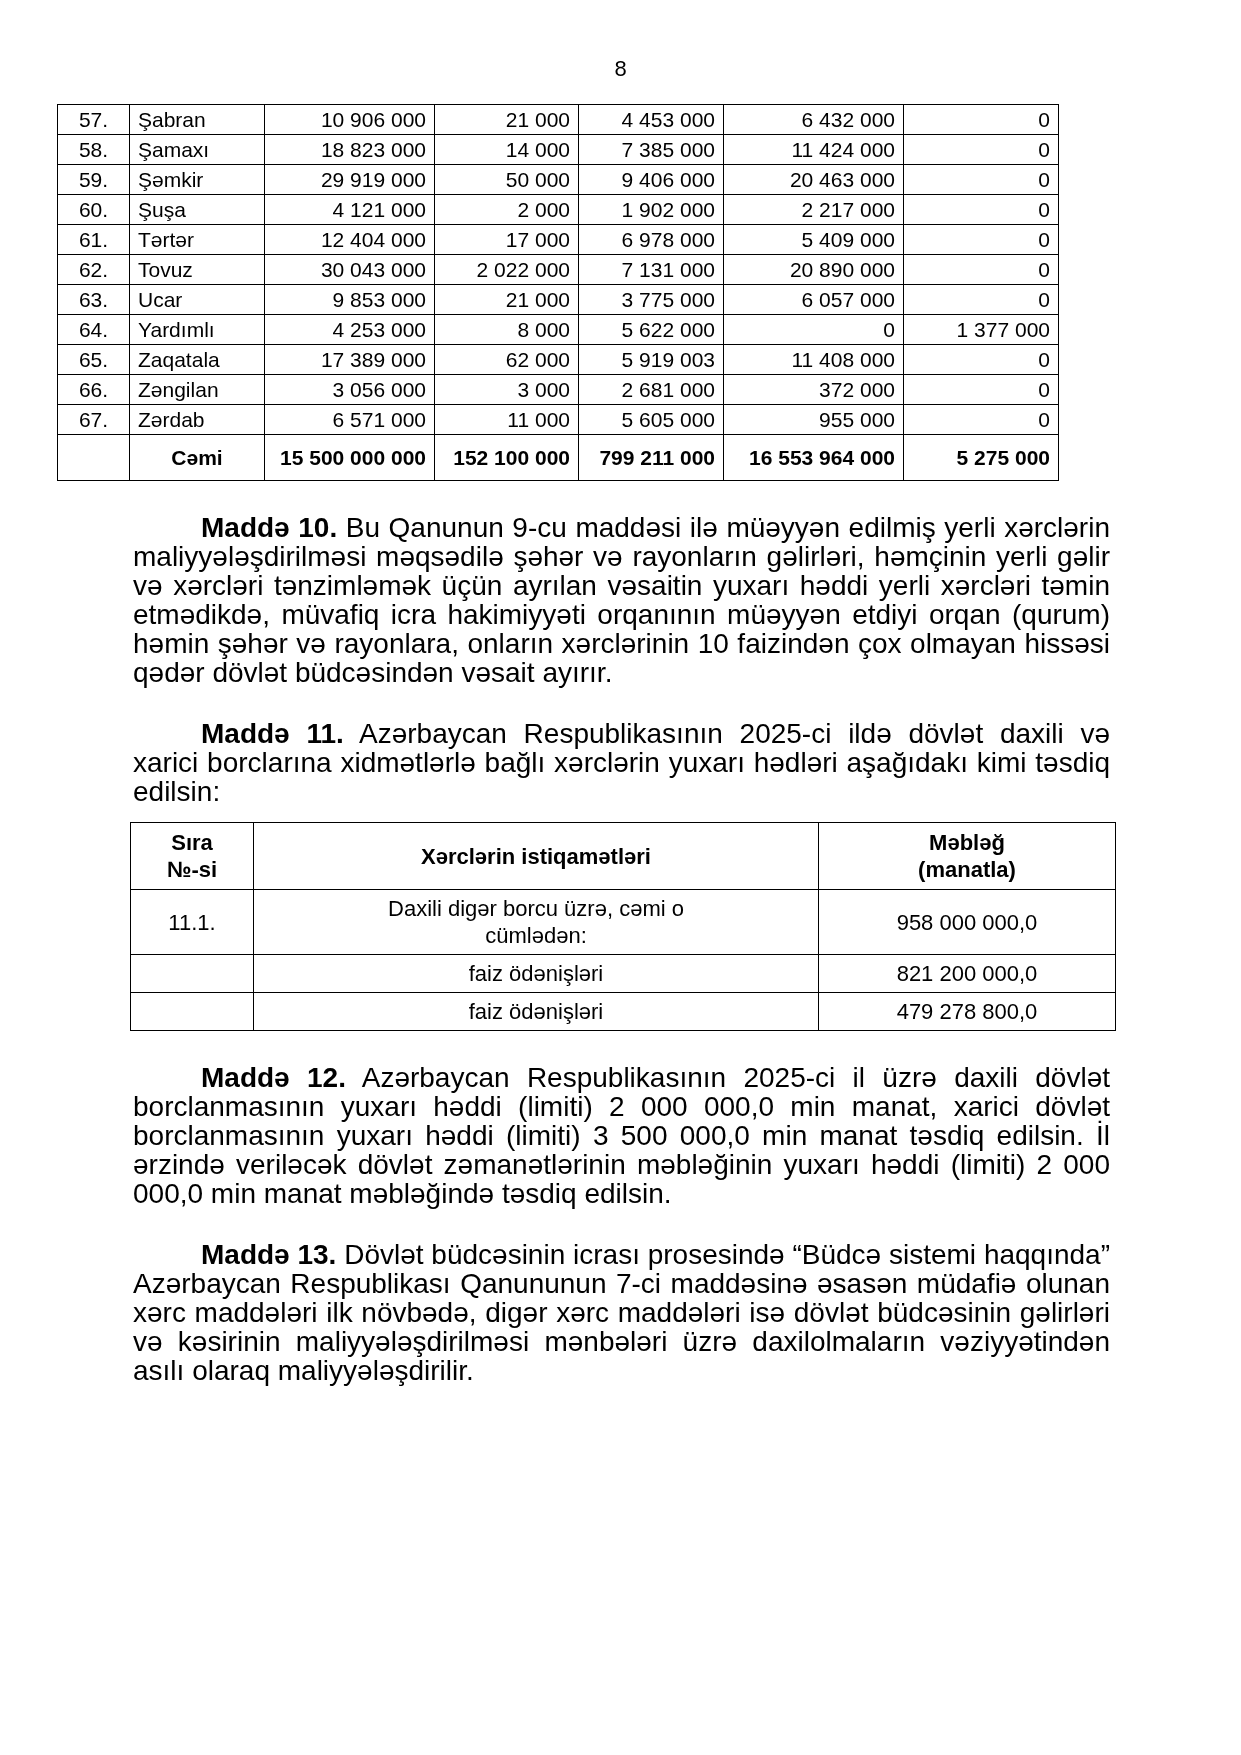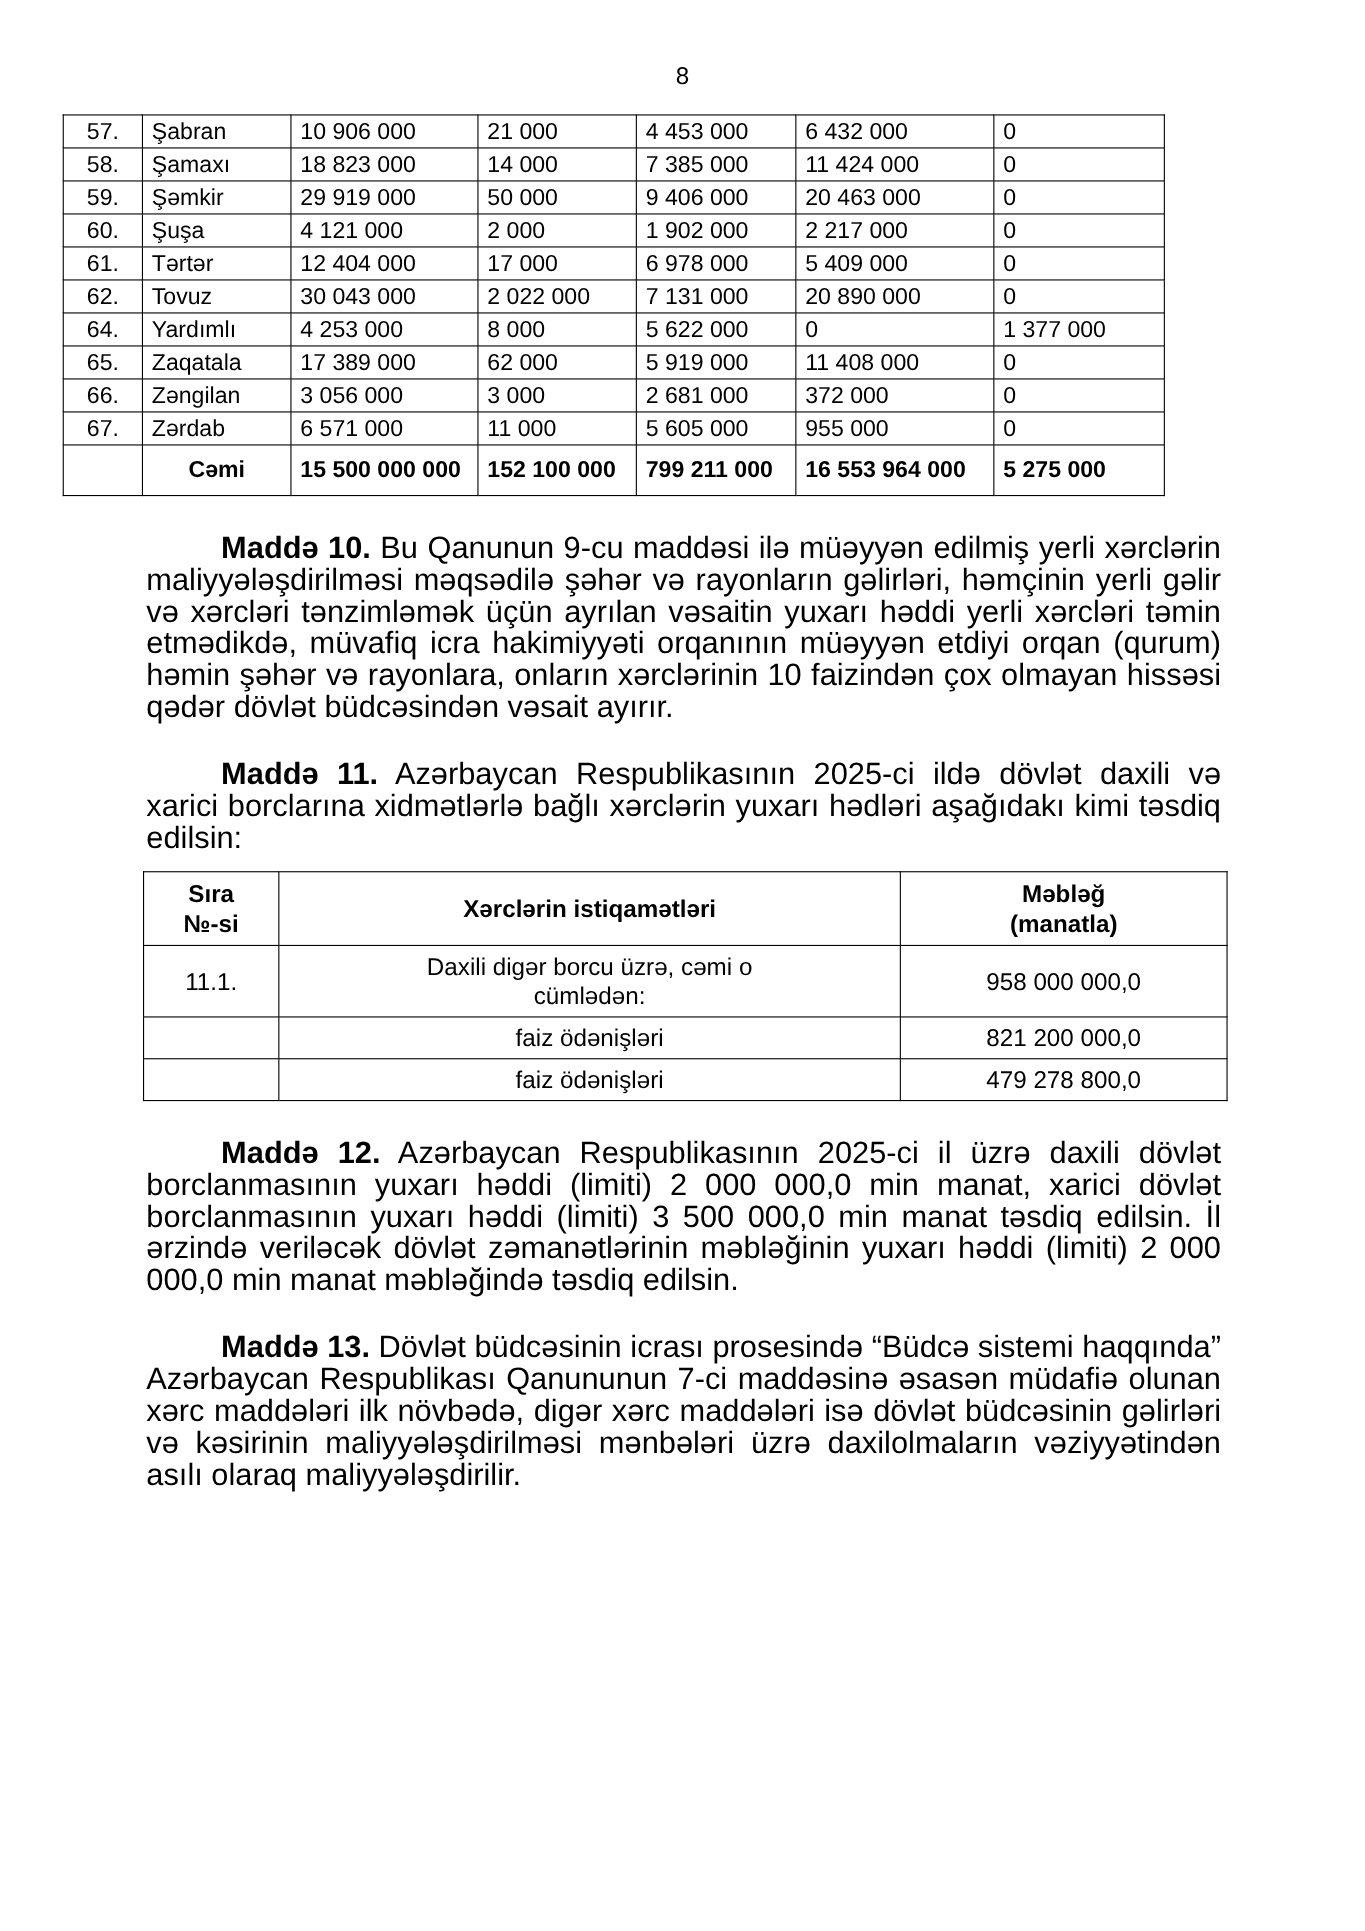--- a/index.html
+++ b/index.html
@@ -23,21 +23,21 @@
 
   
   .t1 {
     margin: 22px 0 0 57px;
     width: 1001px;
     font-size: 21px;
   }
   .t1 td { padding: 2px 8px; line-height: 25px; white-space: nowrap; }
   .t1 .c-no   { text-align: center; }
   .t1 .c-name { text-align: left; }
-  .t1 .c-num  { }
+  .t1 .c-num  { text-align: right; }
   .t1 .total-row td { font-weight: bold; padding-top: 10px; padding-bottom: 10px; }
   .t1 .c-total-label { text-align: center; }
 
   
   .para {
     margin: 32px 131px 0 133px;
     text-align: justify;
     text-indent: 68px;
     font-size: 28px;
     line-height: 29px;
@@ -131,34 +131,43 @@
         <tr>
           <td class="c-no">62.</td>
           <td class="c-name">Tovuz</td>
           <td class="c-num">30 043 000</td>
           <td class="c-num">2 022 000</td>
           <td class="c-num">7 131 000</td>
           <td class="c-num">20 890 000</td>
           <td class="c-num">0</td>
         </tr>
         <tr>
+          <td class="c-no">63.</td>
+          <td class="c-name">Ucar</td>
+          <td class="c-num">9 853 000</td>
+          <td class="c-num">21 000</td>
+          <td class="c-num">3 775 000</td>
+          <td class="c-num">6 057 000</td>
+          <td class="c-num">0</td>
+        </tr>
+        <tr>
           <td class="c-no">64.</td>
           <td class="c-name">Yardımlı</td>
           <td class="c-num">4 253 000</td>
           <td class="c-num">8 000</td>
           <td class="c-num">5 622 000</td>
           <td class="c-num">0</td>
           <td class="c-num">1 377 000</td>
         </tr>
         <tr>
           <td class="c-no">65.</td>
           <td class="c-name">Zaqatala</td>
           <td class="c-num">17 389 000</td>
           <td class="c-num">62 000</td>
-          <td class="c-num">5 919 000</td>
+          <td class="c-num">5 919 003</td>
           <td class="c-num">11 408 000</td>
           <td class="c-num">0</td>
         </tr>
         <tr>
           <td class="c-no">66.</td>
           <td class="c-name">Zəngilan</td>
           <td class="c-num">3 056 000</td>
           <td class="c-num">3 000</td>
           <td class="c-num">2 681 000</td>
           <td class="c-num">372 000</td>

